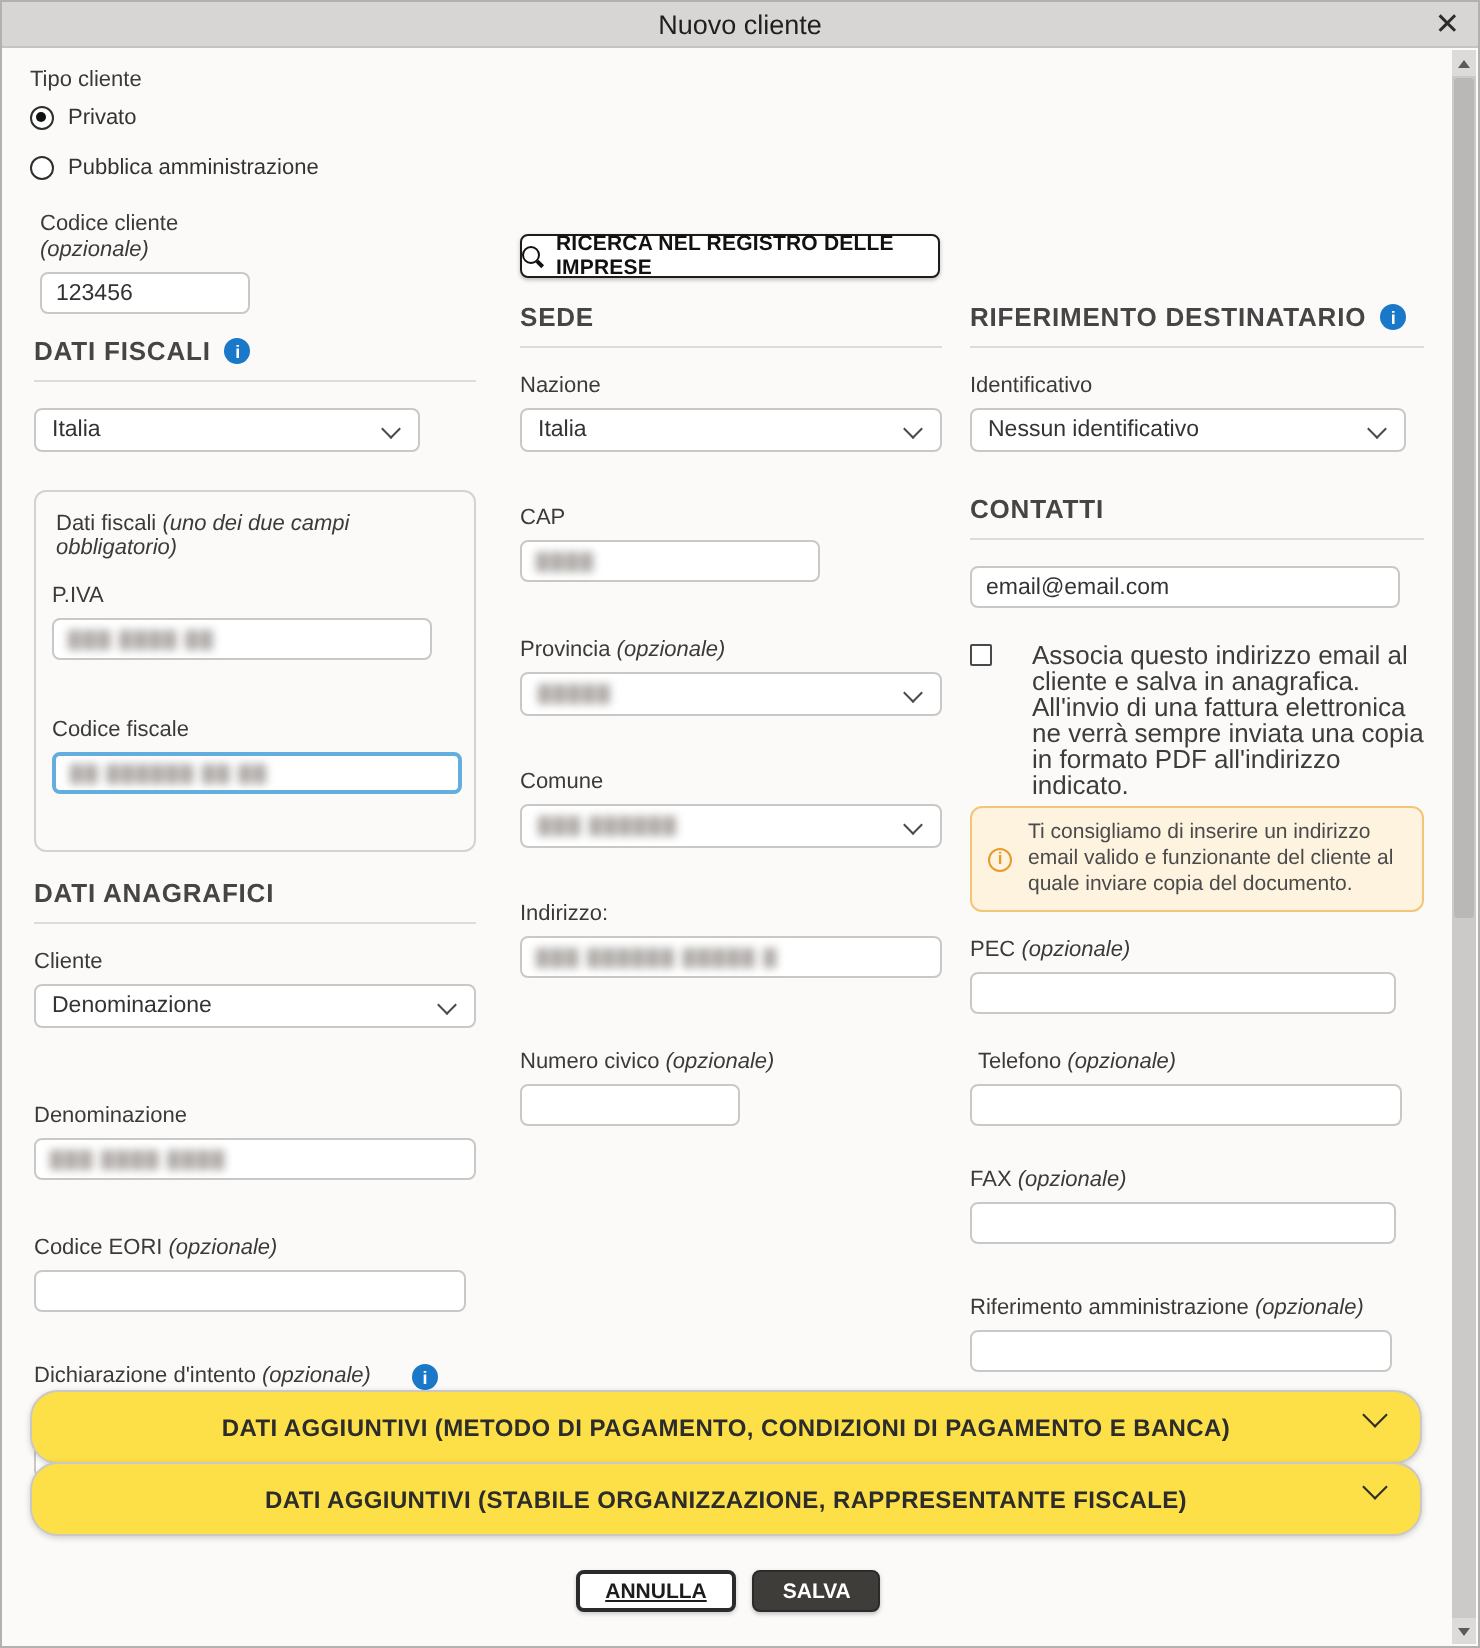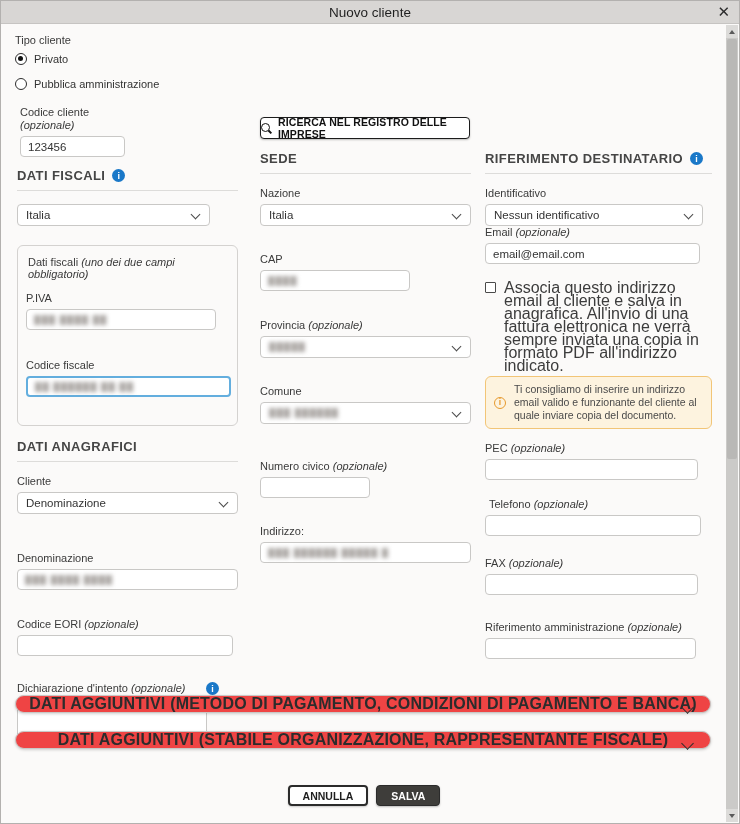--- a/index.html
+++ b/index.html
@@ -77,21 +77,21 @@
   .fiscali-box { margin-top:19px; border:1px solid #d4d2d0; border-radius:6px; padding:10px 8px 28px 8px; background:transparent; }
   .fiscali-box .group-lbl { font-size:11px; color:#3a3a3a; margin:0 0 12px 2px; }
   .fiscali-box .group-lbl em { font-style:italic; }
   .gap-cf { height:29px; }
   .anagrafici-title { margin-top:13px; }
   
   .w-cap { width:150px; }
   .w-civico { width:110px; }
   
   .contatti-title { margin-top:21px; }
-  .cb-row { display:flex; gap:8px; margin-top:17px; font-size:16px; color:#3c3c3c; line-height:13px; cursor:pointer; }
+  .cb-row { display:flex; gap:20px; margin-top:17px; font-size:13px; color:#3c3c3c; line-height:13px; cursor:pointer; }
   .checkbox { width:11px; height:11px; border:1px solid #4a4a4a; border-radius:1px; background:#fff; flex:none; margin-top:1px; }
   .warn {
     margin-top:4px; background:#fdf3df; border:1px solid #f2c577; border-radius:6px;
     padding:6px 8px 6px 28px; position:relative; font-size:10.5px; color:#4a4a4a; line-height:13px;
   }
   .warn-icon {
     position:absolute; left:8px; top:50%; transform:translateY(-50%);
     width:12px; height:12px; border:1.4px solid #e79a2e; border-radius:50%; color:#e79a2e;
     font-size:8.5px; font-weight:bold; display:flex; align-items:center; justify-content:center;
   }
@@ -100,35 +100,35 @@
   .dich-label-row .lbl { margin-bottom:0; }
   textarea.dich {
     width:190px; height:38px; border:1px solid #c9c8c6; border-radius:4px; background:#fff;
     resize:none; font-family:"Liberation Sans",sans-serif; font-size:11.5px; padding:4px 7px; outline:none;
   }
   .mt27 { margin-top:27px; } .mt28 { margin-top:28px; } .mt36 { margin-top:36px; }
   .mt38 { margin-top:38px; } .mt26 { margin-top:26px; }
   .mt13 { margin-top:13px; } .mt18 { margin-top:18px; } .mt21 { margin-top:21px; }
   
   .accordion {
-    position:absolute; left:14px; width:696px; height:18px;
-    background:#ef4444; border:1px solid #c9c8c6; border-radius:14px;
+    position:absolute; left:14px; width:696px; height:37px;
+    background:#fde047; border:1px solid #c9c8c6; border-radius:14px;
     box-shadow:0 1px 3px rgba(0,0,0,.18);
     display:flex; align-items:center; justify-content:center;
-    font-size:16px; font-weight:bold; color:#2c2c2c; letter-spacing:.2px; cursor:pointer;
+    font-size:12px; font-weight:bold; color:#2c2c2c; letter-spacing:.2px; cursor:pointer;
   }
   .accordion .chev { right:18px; top:7px; width:9px; height:9px; border-width:1.8px; border-color:#2c2c2c; }
   .acc1 { top:694px; } .acc2 { top:730px; }
   
   .footer { position:absolute; left:0; top:784px; width:726px; display:flex; justify-content:center; gap:8px; }
   .btn-annulla {
     background:#fff; border:2px solid #2b2b2b; border-radius:4px; height:21px;
     padding:0 13px; font-size:10.5px; font-weight:bold; color:#1d1d1d; cursor:pointer;
     font-family:"Liberation Sans",sans-serif; box-shadow:0 1px 2px rgba(0,0,0,.2);
-    display:flex; align-items:center;
+    display:flex; align-items:center;text-decoration:underline;
   }
   .btn-salva {
     background:#3e3d3a; border:1px solid #2b2b2b; border-radius:4px; height:21px;
     padding:0 14px; font-size:10.5px; font-weight:bold; color:#fff; cursor:pointer;
     font-family:"Liberation Sans",sans-serif; box-shadow:0 1px 2px rgba(0,0,0,.25);
     display:flex; align-items:center;
   }
   
   .sbar { position:absolute; top:24px; right:1px; bottom:1px; width:12px; background:#cbcac8; }
   .sbar .arrow {
@@ -257,50 +257,52 @@
   </div>
 
   <div class="fgroup mt27">
     <span class="lbl">Comune</span>
     <div class="select">
       <span class="masked">███ ██████</span>
       <span class="chev"></span>
     </div>
   </div>
 
-  <div class="fgroup mt36">
-    <label class="lbl"><span>Numero civico </span><em>(opzionale)</em></label>
-    <input class="inp w-civico" style="">
-  </div>
-
   <div class="fgroup mt27">
     <span class="lbl">Indirizzo:</span>
     <div class="inp">
       <span class="masked">███ ██████ █████ █</span>
     </div>
   </div>
+
+  <div class="fgroup mt36">
+    <label class="lbl"><span>Numero civico </span><em>(opzionale)</em></label>
+    <input class="inp w-civico" style="">
+  </div>
 </div>
 
 <div class="col3">
   <div class="sect">
     <span>RIFERIMENTO DESTINATARIO</span>
     <span class="info-icon">i</span>
   </div>
 
   <div class="fgroup">
     <span class="lbl">Identificativo</span>
     <div class="select" style="width:218px;">
       <span>Nessun identificativo</span>
       <span class="chev"></span>
     </div>
   </div>
 
-
-  <div class="fgroup">
-    <label class="lbl"><span>Email </span><em>(opzionale)</em></label>
+  <div class="sect contatti-title">
+    <span>CONTATTI</span>
+  </div>
+
+  <div class="fgroup">
     <input class="inp" style="width: 215px;" value="email@email.com">
   </div>
 
   <div class="cb-row">
     <span class="checkbox"></span>
     <span>Associa questo indirizzo email al cliente e salva in anagrafica. All'invio di una fattura elettronica ne verrà sempre inviata una copia in formato PDF all'indirizzo indicato.</span>
   </div>
 
   <div class="warn">
     <span class="warn-icon">i</span>

